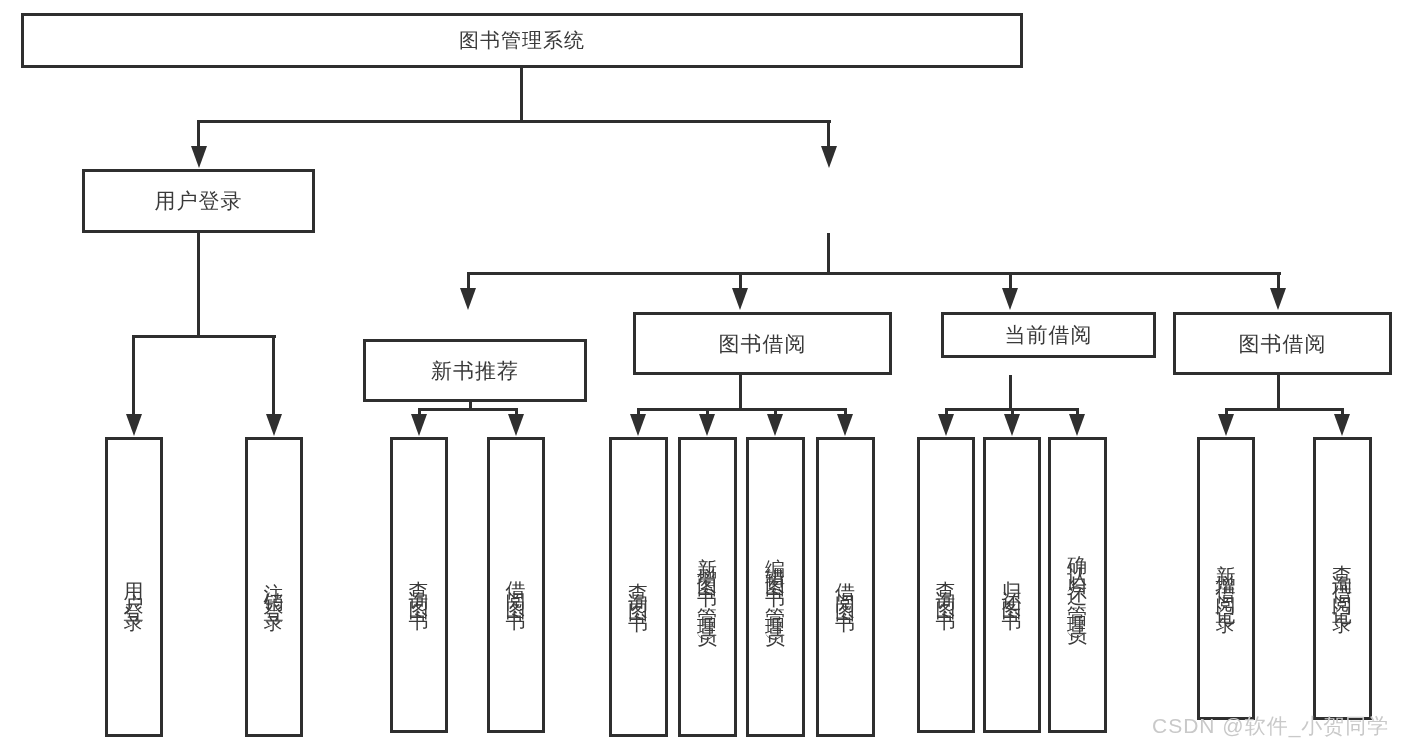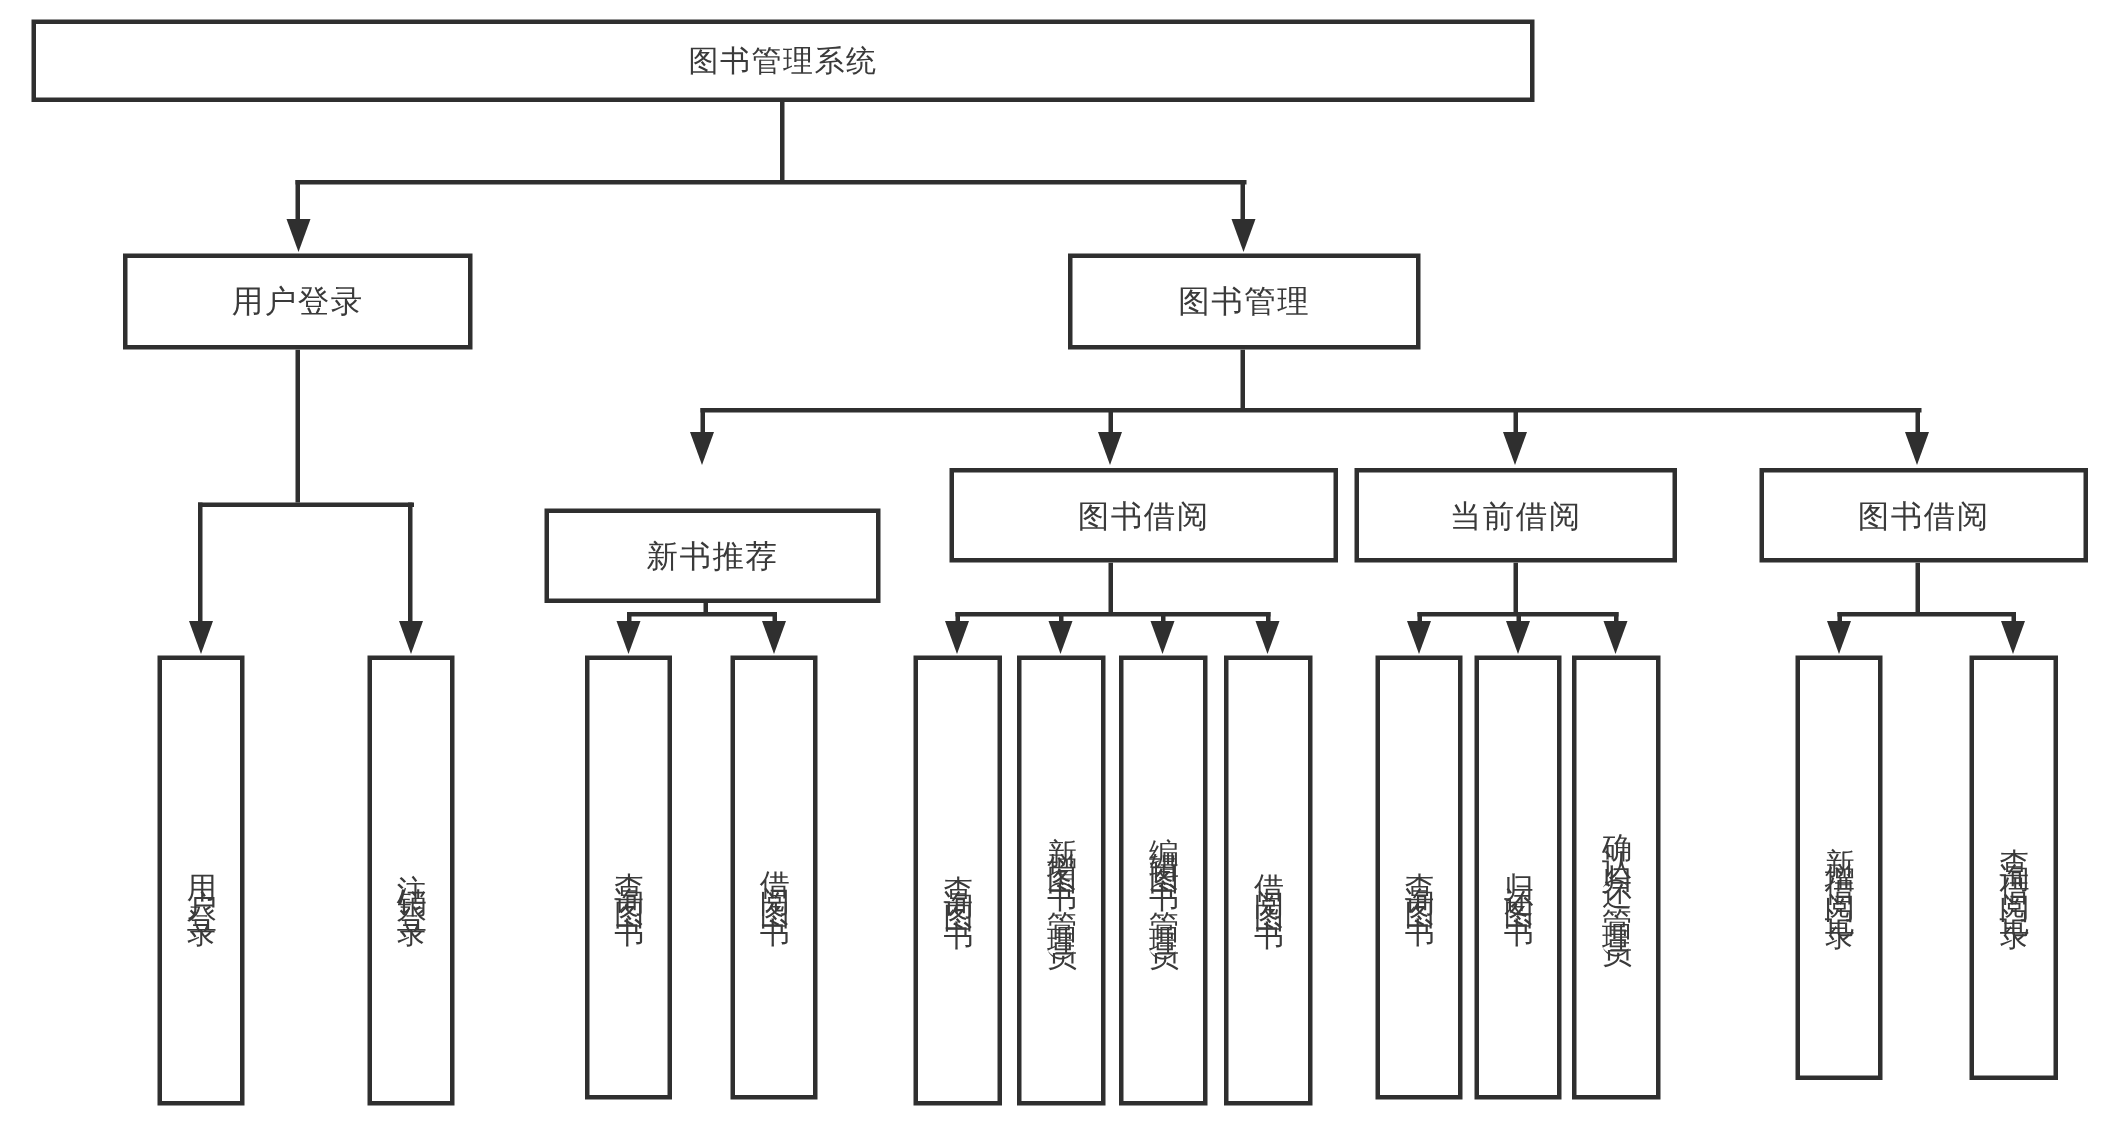--- a/index.html
+++ b/index.html
@@ -92,31 +92,28 @@
   <div class="ln" style="left:1341px;top:408px;width:3px;height:8px;"></div>
   <div class="arrow" style="left:1334px;top:414px;"></div>
 
   <div class="box hbox rootbox" style="left:21px;top:13px;width:1002px;height:55px;text-align:right;">
     <span>图书管理系统</span>
   </div>
 
   <div class="box hbox" style="left:82px;top:169px;width:233px;height:64px;">
     <span>用户登录</span>
   </div>
-  <div class="box hbox" style="left:712px;top:169px;width:235px;height:64px;">
-    <span>图书管理</span>
-  </div>
 
   <div class="box hbox" style="left:363px;top:312px;width:224px;height:63px;margin-top:27px;">
     <span>新书推荐</span>
   </div>
   <div class="box hbox" style="left:633px;top:312px;width:259px;height:63px;">
     <span>图书借阅</span>
   </div>
-  <div class="box hbox" style="left:903px;top:312px;width:215px;height:63px;text-align:center;">
+  <div class="box hbox" style="left:941px;top:312px;width:215px;height:46px;text-align:center;">
     <span>当前借阅</span>
   </div>
   <div class="box hbox" style="left:1173px;top:312px;width:219px;height:63px;">
     <span>图书借阅</span>
   </div>
 
   <div class="box vbox" style="left:105px;top:437px;width:58px;height:300px;">
     <span>用户登录</span>
   </div>
   <div class="box vbox" style="left:245px;top:437px;width:58px;height:300px;">
@@ -153,14 +150,15 @@
     <span>确认归还（管理员）</span>
   </div>
 
   <div class="box vbox" style="left:1197px;top:437px;width:58px;height:283px;">
     <span>新增借阅记录</span>
   </div>
   <div class="box vbox" style="left:1313px;top:437px;width:59px;height:283px;">
     <span>查询借阅记录</span>
   </div>
 
+  <div class="watermark" style="left:1152px;top:712px;">CSDN @软件_小贺同学</div>
 
 </div>
 
 </body></html>

